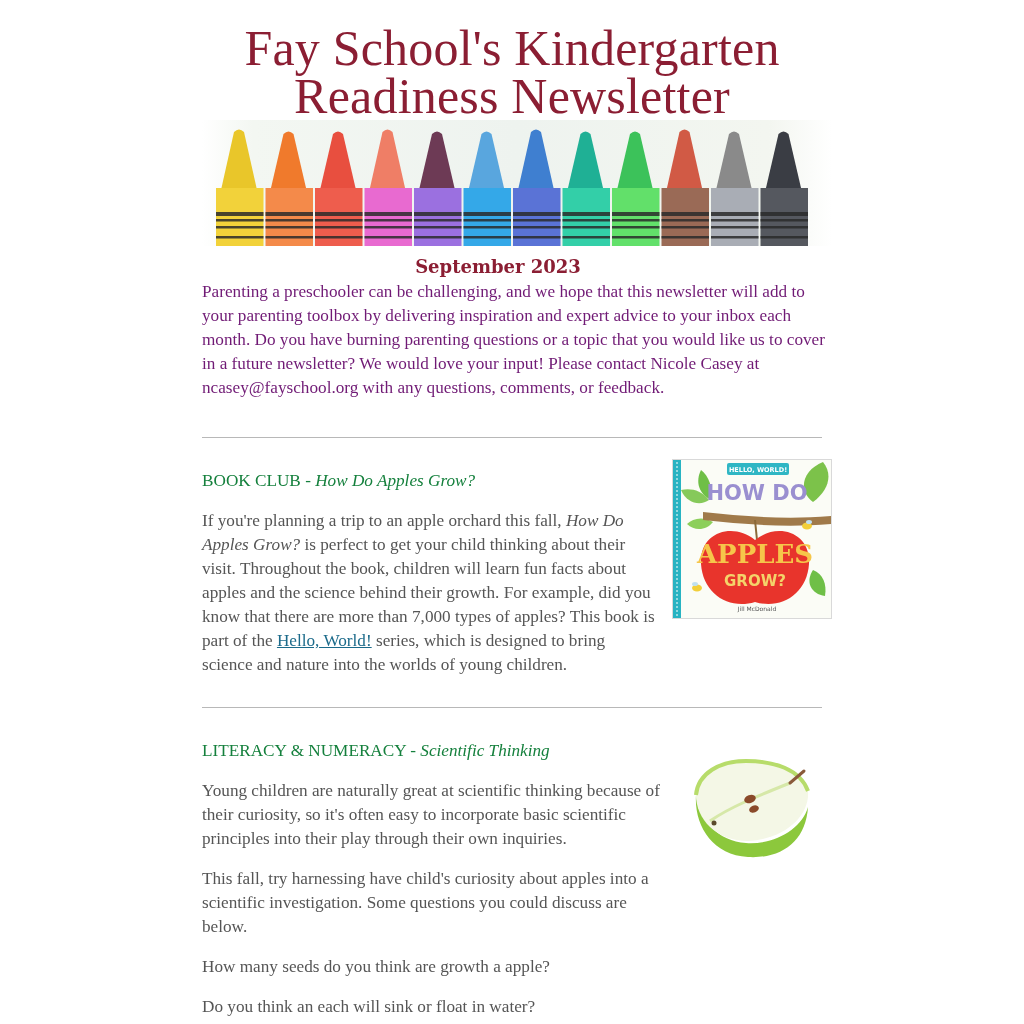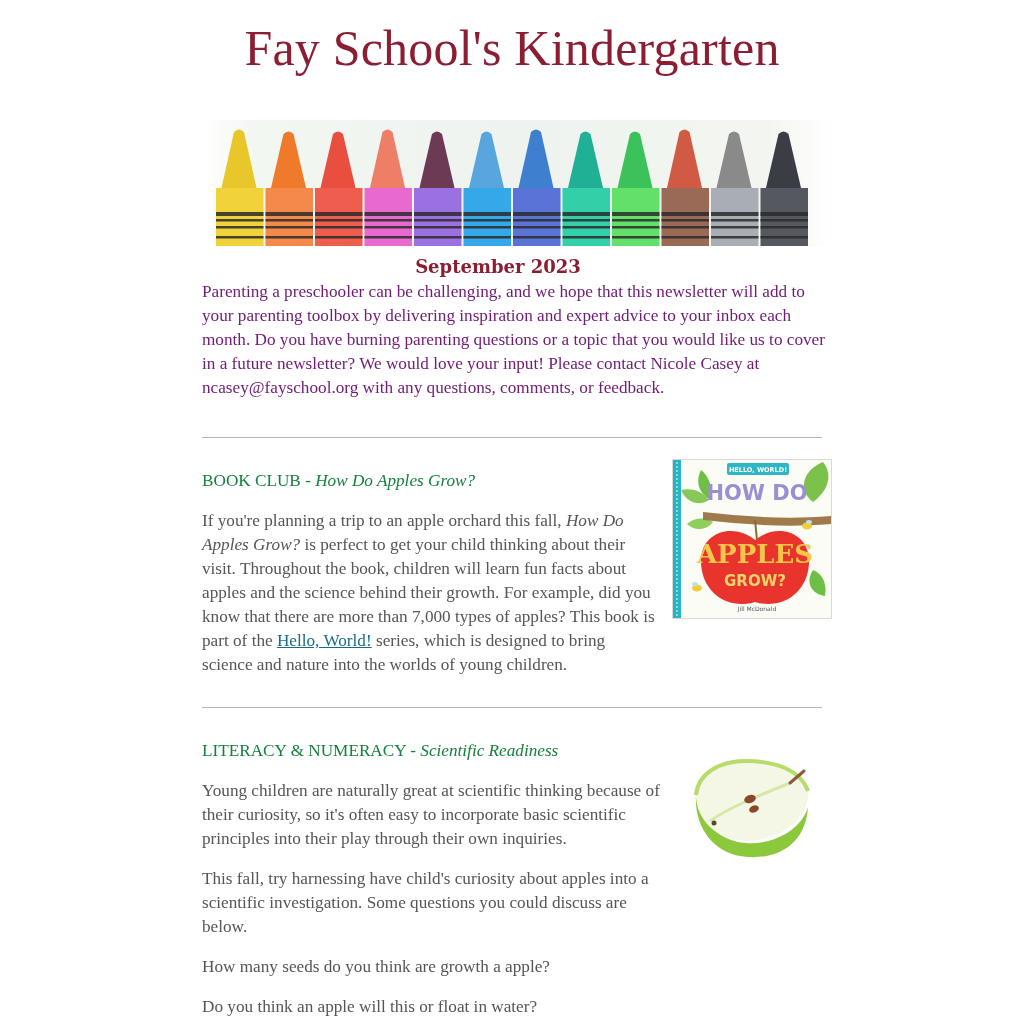--- a/index.html
+++ b/index.html
@@ -20,20 +20,21 @@
   .link { color: #1b6a8a; text-decoration: underline; }
   .book { position: absolute; left: 672px; top: 459px; width: 160px; height: 160px; border: 1px solid #d9d9d9; box-sizing: border-box; background: #fbfcf8; overflow: hidden; }
   .apple { position: absolute; left: 690px; top: 755px; width: 125px; height: 108px; }
 </style>
 </head>
 <body>
 
 <div class="banner">
   <div class="banner-title">
     <div>Fay School's Kindergarten</div>
+    <div>Readiness Newsletter</div>
   </div>
   <div class="crayons">
     <svg id="crayon-svg" width="630" height="126" viewBox="0 0 630 126">
         <g>
           <path d="M19 70 L32 12 Q37 7 42 12 L55 70 Z" fill="#e9c62a"></path>
           <rect x="14" y="68" width="47.5" height="58" fill="#f2d23a"></rect>
           <rect x="14" y="92" width="47.5" height="4" fill="#2a2a2a" opacity="0.85"></rect>
           <rect x="14" y="99" width="47.5" height="2.5" fill="#2a2a2a" opacity="0.85"></rect>
           <rect x="14" y="106" width="47.5" height="2.5" fill="#2a2a2a" opacity="0.85"></rect>
           <rect x="14" y="116" width="47.5" height="2.5" fill="#2a2a2a" opacity="0.85"></rect>
@@ -169,26 +170,26 @@
     <ellipse cx="24" cy="128" rx="5" ry="3.5" fill="#f2cf3a"></ellipse>
     <ellipse cx="22" cy="124" rx="3" ry="2" fill="#bfe0f0"></ellipse>
     <ellipse cx="134" cy="66" rx="5" ry="3.5" fill="#f2cf3a"></ellipse>
     <ellipse cx="136" cy="62" rx="3" ry="2" fill="#bfe0f0"></ellipse>
   </svg>
 </div>
 
 <div class="rule" style="top:707px"></div>
 
 <div class="section-head" style="top:739px">
-  <span>LITERACY &amp; NUMERACY - </span><em>Scientific Readiness</em>
+  <span>LITERACY &amp; NUMERACY - </span><em>Scientific Thinking</em>
 </div>
 <div class="body-text" style="top:779px; width:470px;">Young children are naturally great at scientific thinking because of their curiosity, so it's often easy to incorporate basic scientific principles into their play through their own inquiries.</div>
 <div class="body-text" style="top:867px; width:455px;">This fall, try harnessing have child's curiosity about apples into a scientific investigation. Some questions you could discuss are below.</div>
 <div class="body-text" style="top:955px; width:460px;">How many seeds do you think are growth a apple?</div>
-<div class="body-text" style="top:995px; width:460px;">Do you think an apple will this or float in water?</div>
+<div class="body-text" style="top:995px; width:460px;">Do you think an each will sink or float in water?</div>
 
 <div class="apple">
   <svg width="125" height="108" viewBox="0 0 125 108">
     <path d="M6 40 C4 70 22 100 58 102 C92 104 116 86 118 52 C112 74 84 90 56 88 C28 86 10 66 6 40 Z" fill="#8cc83c"></path>
     <path d="M6 40 C8 18 30 6 56 6 C84 6 110 14 118 36 C120 60 96 84 58 86 C26 86 6 64 6 40 Z" fill="#f4f7e6"></path>
     <path d="M6 40 C8 18 30 6 56 6 C84 6 110 14 118 36" fill="none" stroke="#b7dc6a" stroke-width="4"></path>
     <path d="M20 66 C40 52 70 40 100 28" stroke="#d6e8a8" stroke-width="3" fill="none"></path>
     <path d="M100 28 L114 16" stroke="#8a5a3a" stroke-width="3" stroke-linecap="round"></path>
     <ellipse cx="60" cy="44" rx="6" ry="4" fill="#8a4a2a" transform="rotate(-20 60 44)"></ellipse>
     <ellipse cx="64" cy="54" rx="5" ry="3.5" fill="#8a4a2a" transform="rotate(-20 64 54)"></ellipse>

